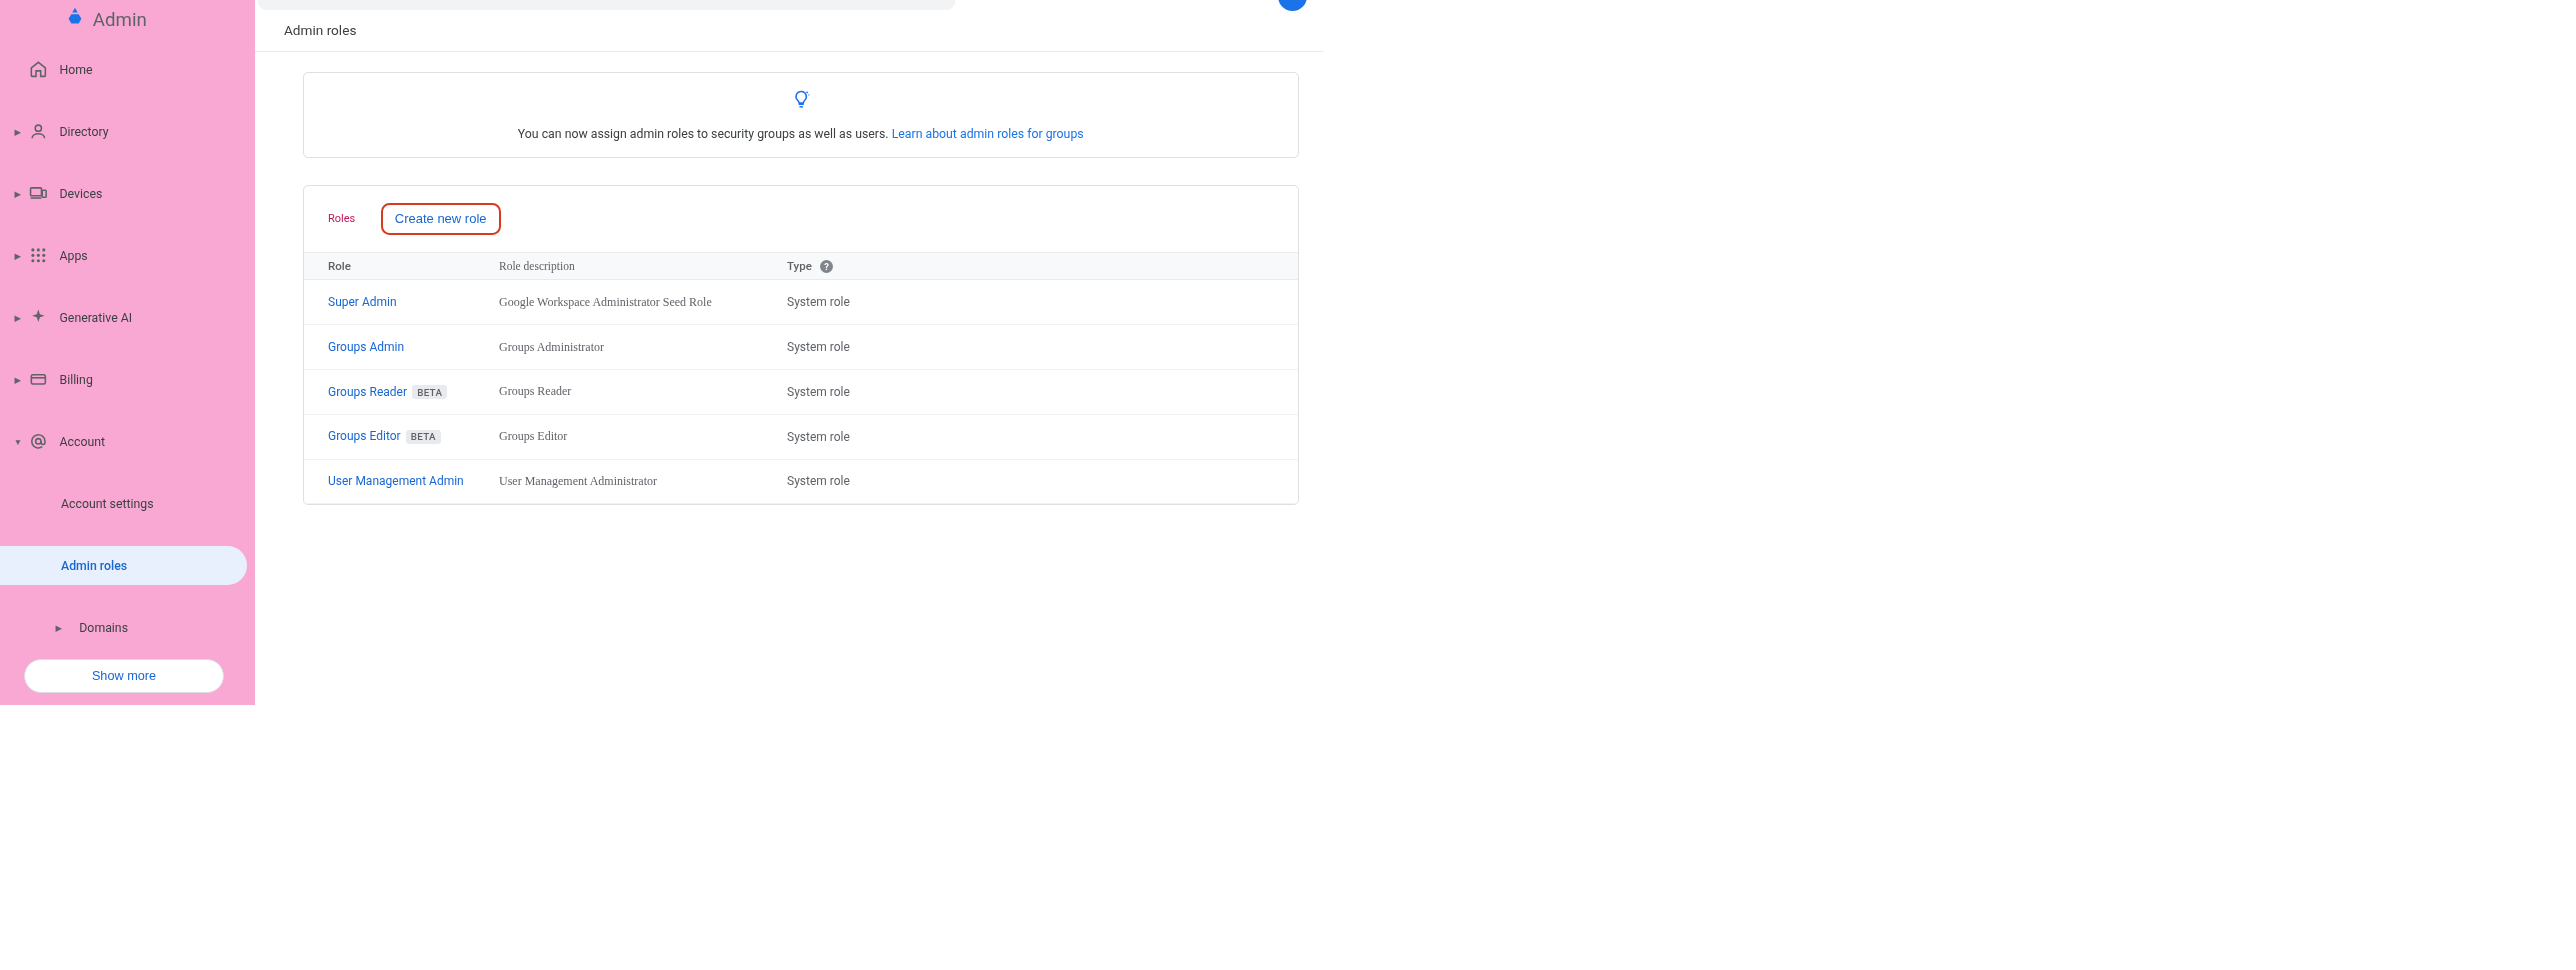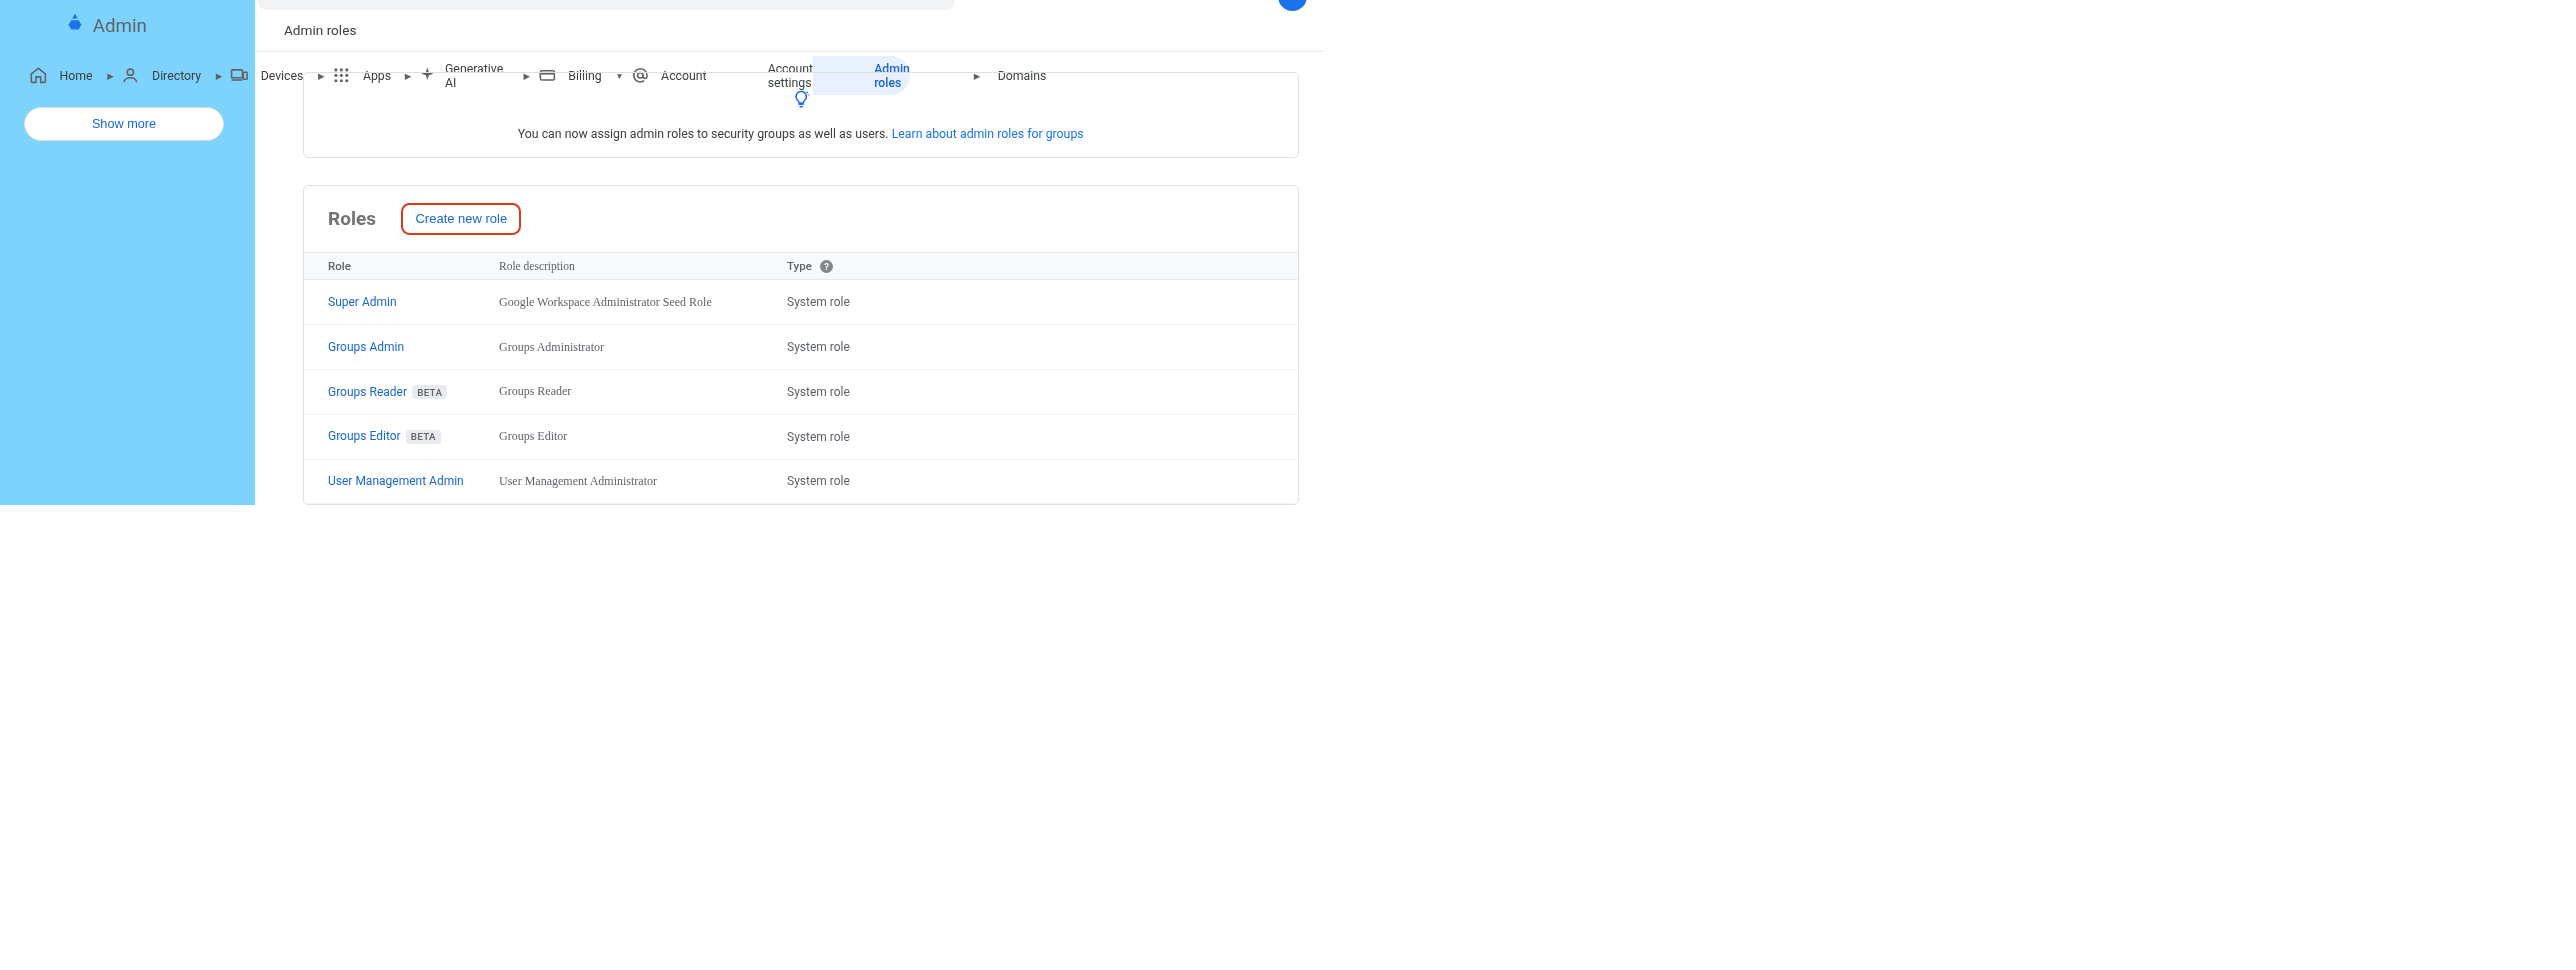--- a/index.html
+++ b/index.html
@@ -10,34 +10,34 @@
   font-size: 12px;
   width: 1324px;
   overflow: hidden;
 }
 .app { display: flex; }
 
 
 .sidebar {
   width: 255px;
   flex: 0 0 255px;
-  padding-top: 12px;
-  background: #7dd3fc;
+  padding-top: 6px;
+  background: #f9a8d4;
 }
 .logo-row {
   display: flex;
   align-items: center;
   gap: 6.8px;
   padding: 0 0 17px 64px;
   font-size: 18.7px;
   font-weight: 400;
   color: #5f6368;
 }
 .logo-row svg { width: 22px; height: 22px; }
-.nav { display: flex; flex-direction: row; }
+.nav { display: flex; flex-direction: column; gap: 23px; }
 .nav-item {
   display: flex;
   align-items: center;
   height: 39px;
   padding-left: 10.2px;
   cursor: pointer;
   color: #3c4043;
   font-size: 12.3px;
 }
 .nav-item .caret {
@@ -127,21 +127,21 @@
   border: 0.8px solid #e0e0e0;
   border-radius: 5.1px;
   overflow: hidden;
 }
 .card-head {
   display: flex;
   align-items: center;
   gap: 25.5px;
   padding: 17px 24px;
 }
-.card-head h2 { font-size: 19px; font-weight: 700; color: #737373; }
+.card-head h2 { font-size: 11px; font-weight: 400; color: #be185d; }
 .create-role {
   color: #1967d2;
   font-size: 13px;
   background: transparent;
   border: none;
   cursor: pointer;
   padding: 6.8px 12px;
 }
 .highlight-ring {
   border: 2.5px solid #d93a1c;

